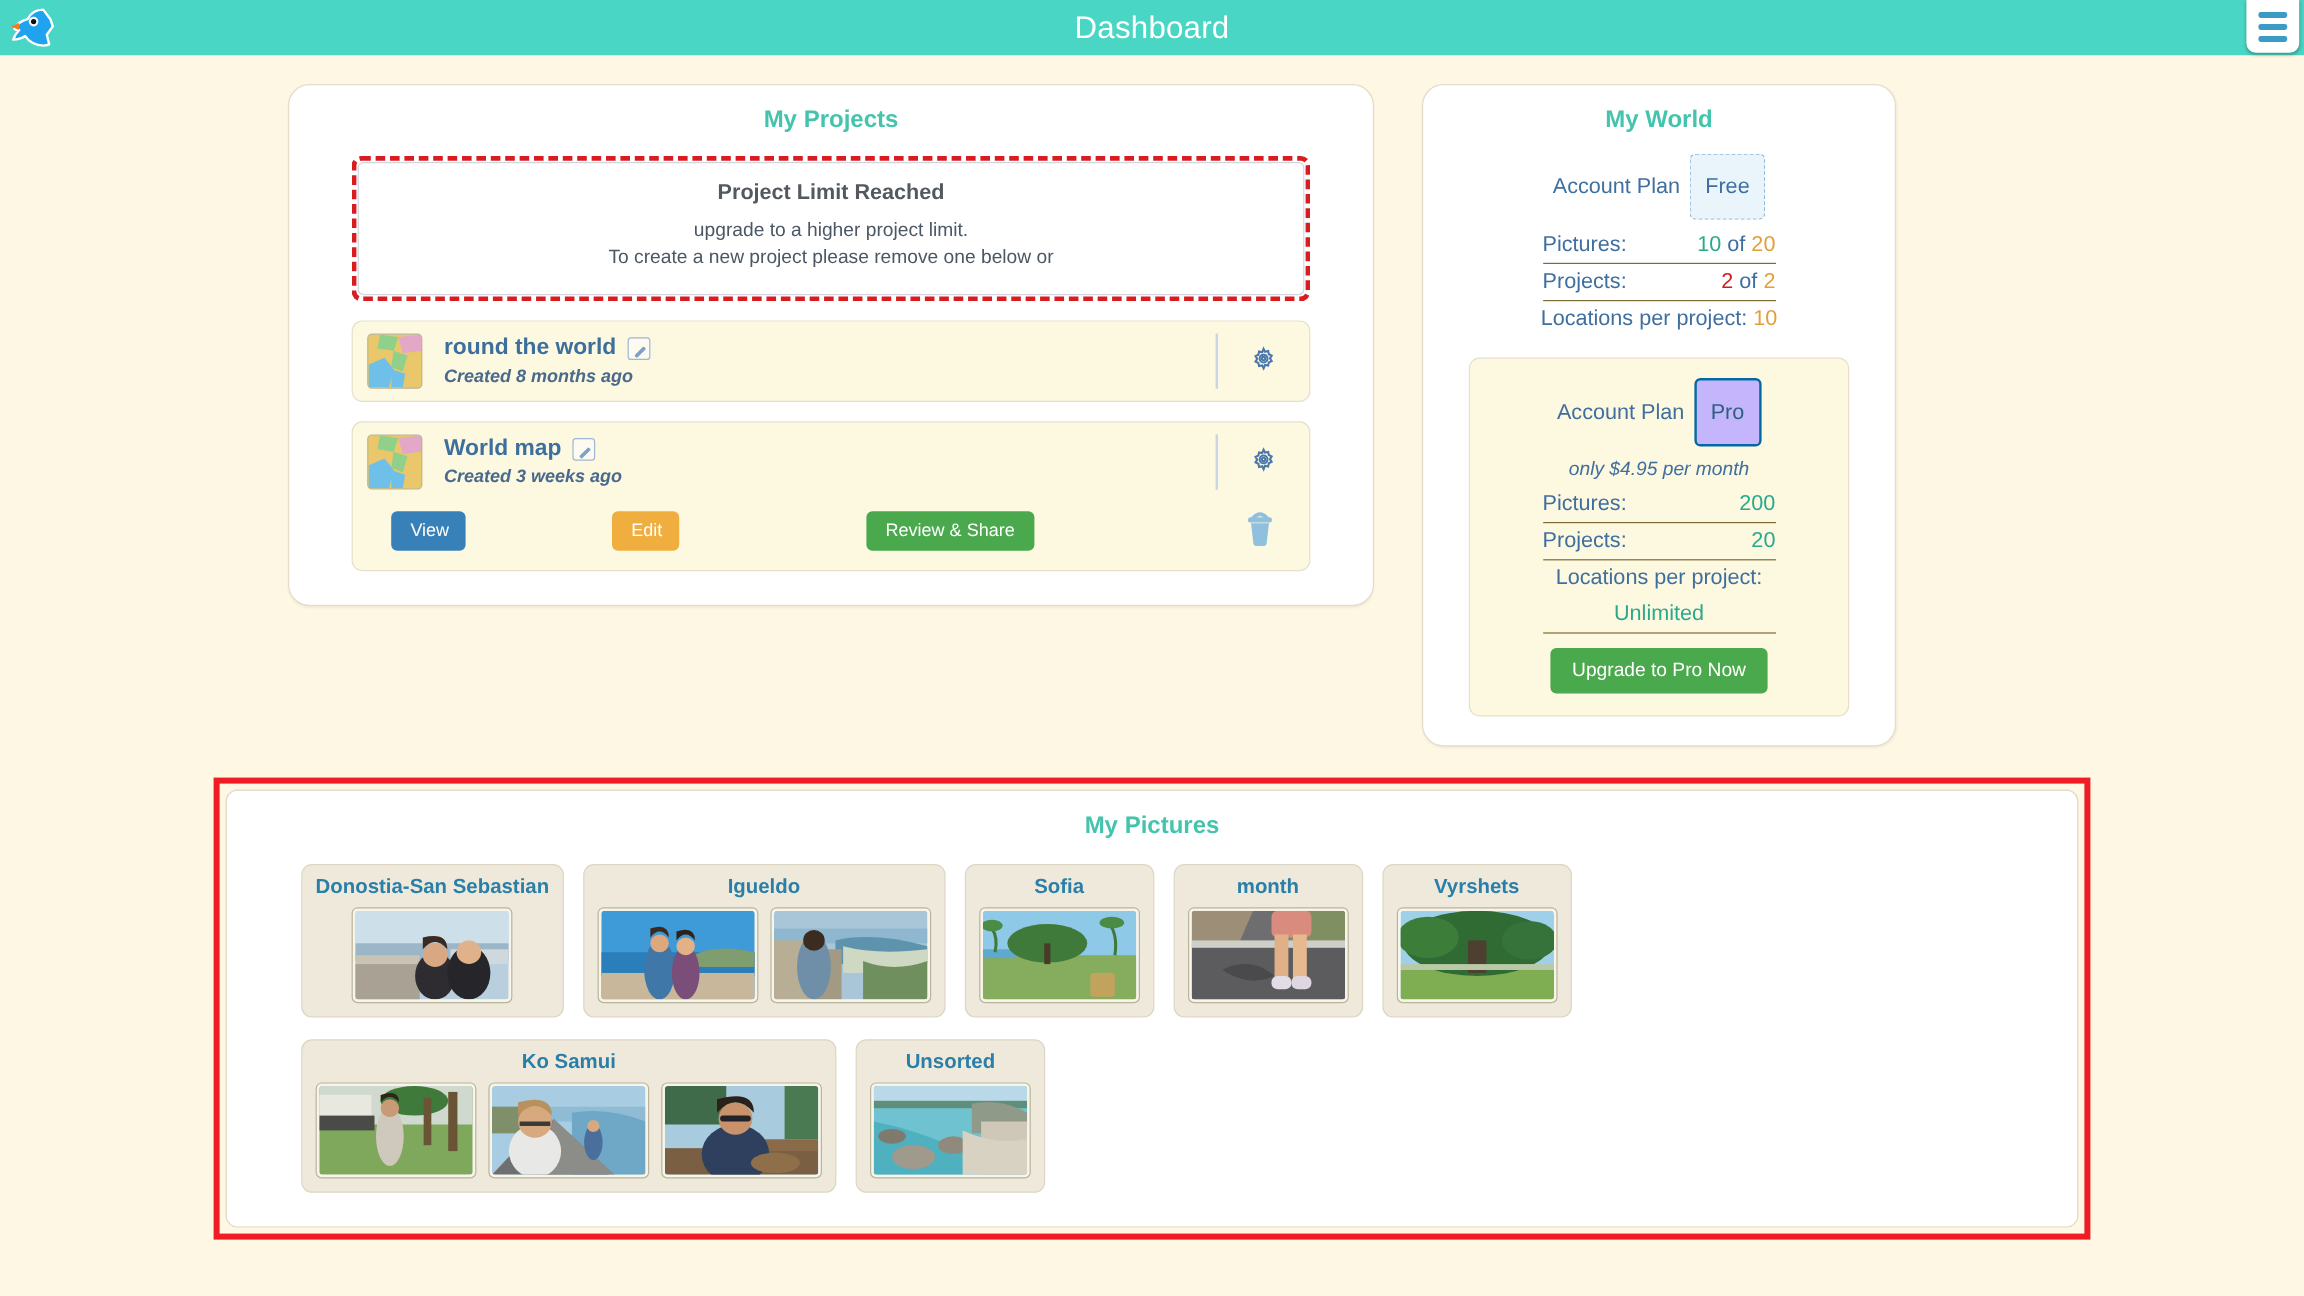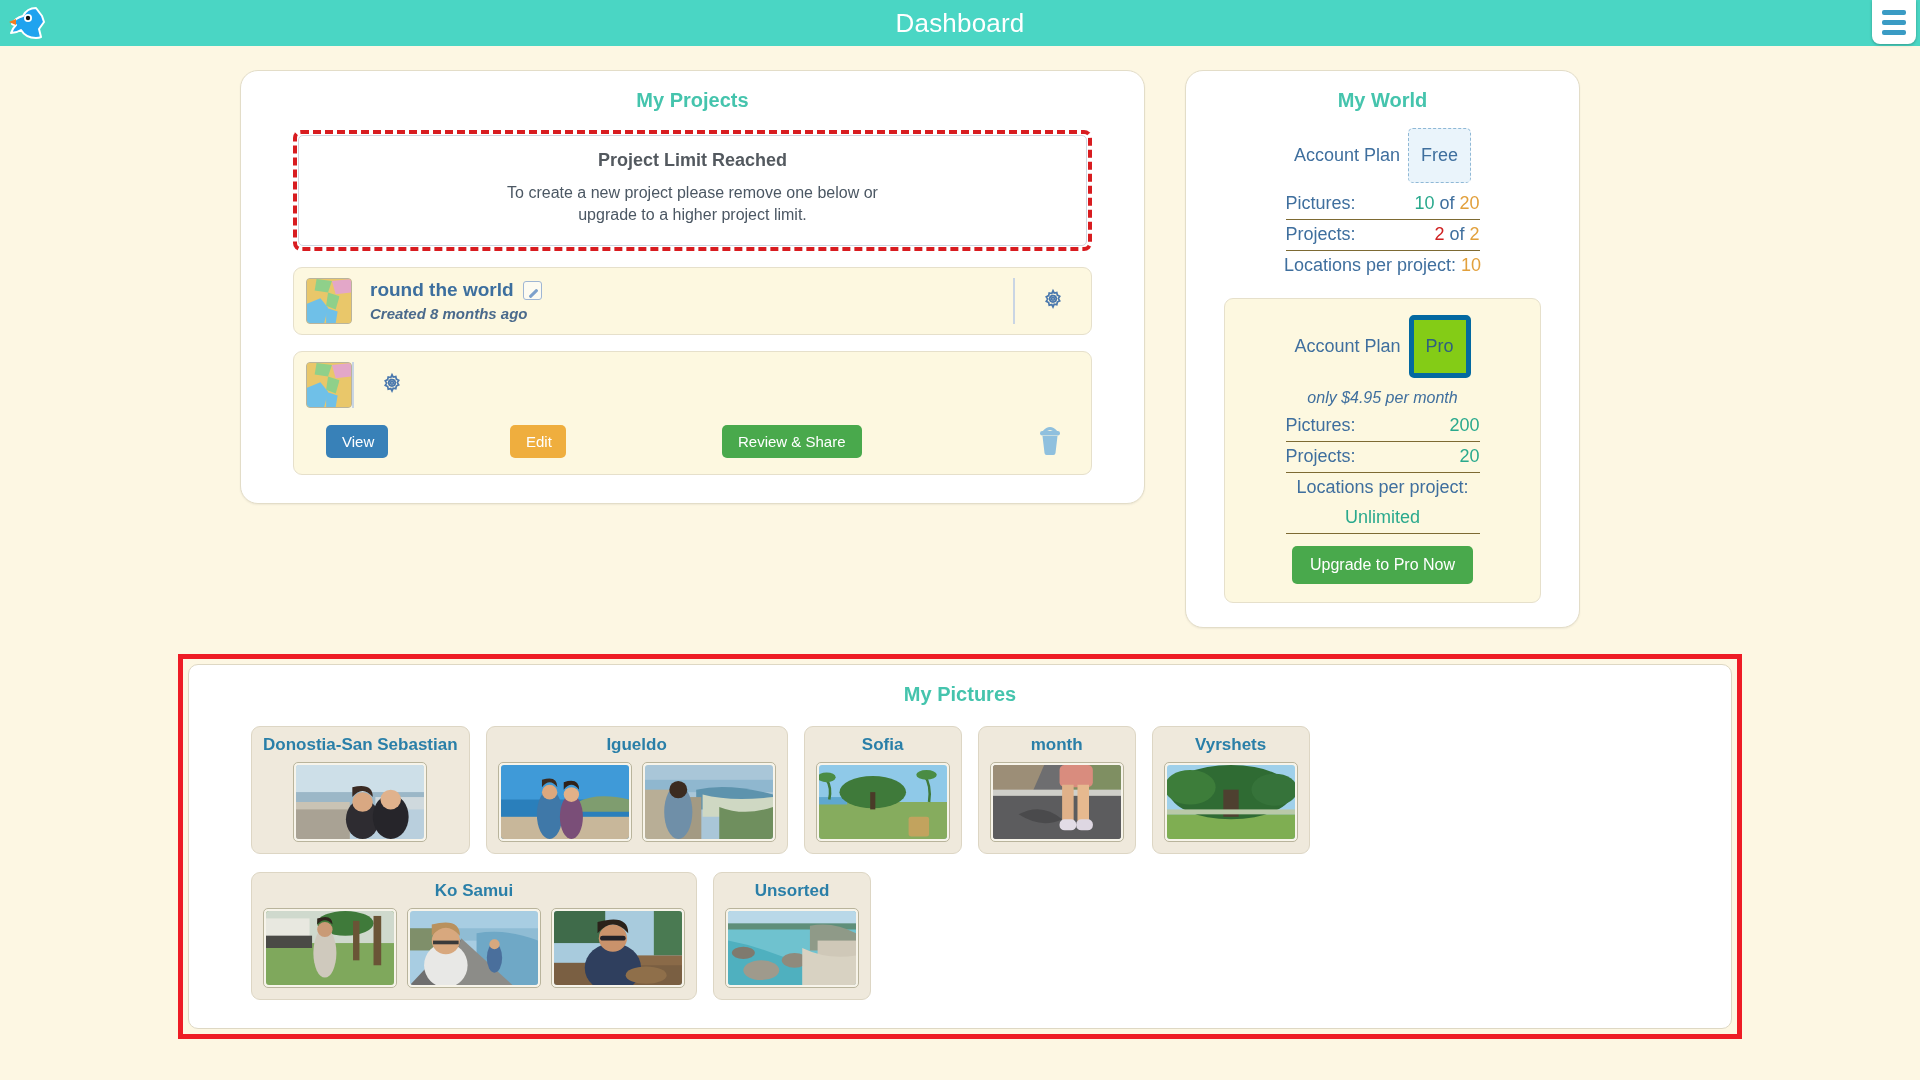--- a/index.html
+++ b/index.html
@@ -204,21 +204,21 @@
   }
   .plan-row.no-rule { border-bottom: none; }
   .chip {
     display: inline-block;
     padding: 16px 12px;
     font-size: 18px;
     border-radius: 5px;
     color: #3f6f9e;
   }
   .chip-free { background: #eaf4fb; border: 1px dashed #8fb8d6; }
-  .chip-pro  { background: #84cc16; border: 5px solid #0369a1; color: #2f5f7f; }
+  .chip-pro  { background: #c4b5fd; border: 2px solid #0369a1; color: #2f5f7f; }
   .acct-line { display:flex; align-items:center; justify-content:center; gap:8px; font-size:18px; color:#3f6f9e; padding: 6px 0;}
   .green { color: #2aa98d; }
   .orange { color: #e2a03c; }
   .red { color: #cf2020; }
 
   .pro-box {
     margin: 18px 38px 24px;
     background: #fdf8e0;
     border: 1px solid #e6e0cb;
     border-radius: 9px;
@@ -313,22 +313,22 @@
 </div>
 
 <div class="top-row">
 
   <div class="col-projects">
     <div class="card">
       <div class="card-title">My Projects</div>
 
       <div class="limit-box">
         <div class="limit-title">Project Limit Reached</div>
+        <div class="limit-sub">upgrade to a higher project limit.</div>
         <div class="limit-sub">To create a new project please remove one below or</div>
-        <div class="limit-sub">upgrade to a higher project limit.</div>
       </div>
 
       <div class="proj-block">
         <div class="proj-row">
           <div class="proj-thumb">
             <svg viewBox="0 0 46 46" width="100%" height="100%" preserveAspectRatio="none">
               <rect width="46" height="46" fill="#e9c76a"></rect>
               <path d="M0 26 L14 20 L22 30 L18 46 L0 46 Z" fill="#6fc0e8"></path>
               <path d="M10 0 L26 2 L22 14 L8 12 Z" fill="#8fd08a"></path>
               <path d="M26 2 L46 0 L46 14 L30 16 Z" fill="#e3a7c8"></path>
@@ -360,20 +360,27 @@
             <svg viewBox="0 0 46 46" width="100%" height="100%" preserveAspectRatio="none">
               <rect width="46" height="46" fill="#e9c76a"></rect>
               <path d="M0 26 L14 20 L22 30 L18 46 L0 46 Z" fill="#6fc0e8"></path>
               <path d="M10 0 L26 2 L22 14 L8 12 Z" fill="#8fd08a"></path>
               <path d="M26 2 L46 0 L46 14 L30 16 Z" fill="#e3a7c8"></path>
               <path d="M22 14 L34 18 L30 32 L20 28 Z" fill="#8fd08a"></path>
               <path d="M34 18 L46 16 L46 34 L32 34 Z" fill="#e9c76a"></path>
               <path d="M20 30 L32 34 L30 46 L20 46 Z" fill="#6fc0e8"></path>
             </svg>
           </div>
+          <div class="proj-info">
+            <div class="proj-name">
+              <span>World map</span>
+              <span class="pencil"></span>
+            </div>
+            <div class="proj-date">Created 3 weeks ago</div>
+          </div>
           <div class="proj-gear-wrap">
             <svg class="gear" viewBox="0 0 24 24" fill="none" stroke="#4a78ad" stroke-width="1.6">
               <path d="M12 2.5l1.1 2.2 2.4-.5.5 2.4 2.2 1.1-1.3 2.1 1.3 2.1-2.2 1.1-.5 2.4-2.4-.5L12 17.5l-1.1-2.2-2.4.5-.5-2.4-2.2-1.1 1.3-2.1L5.8 8.1l2.2-1.1.5-2.4 2.4.5z"></path>
               <circle cx="12" cy="10" r="3"></circle>
               <circle cx="12" cy="10" r="1.3"></circle>
             </svg>
           </div>
         </div>
         <div class="proj-actions">
           <button class="btn btn-view">View</button>

